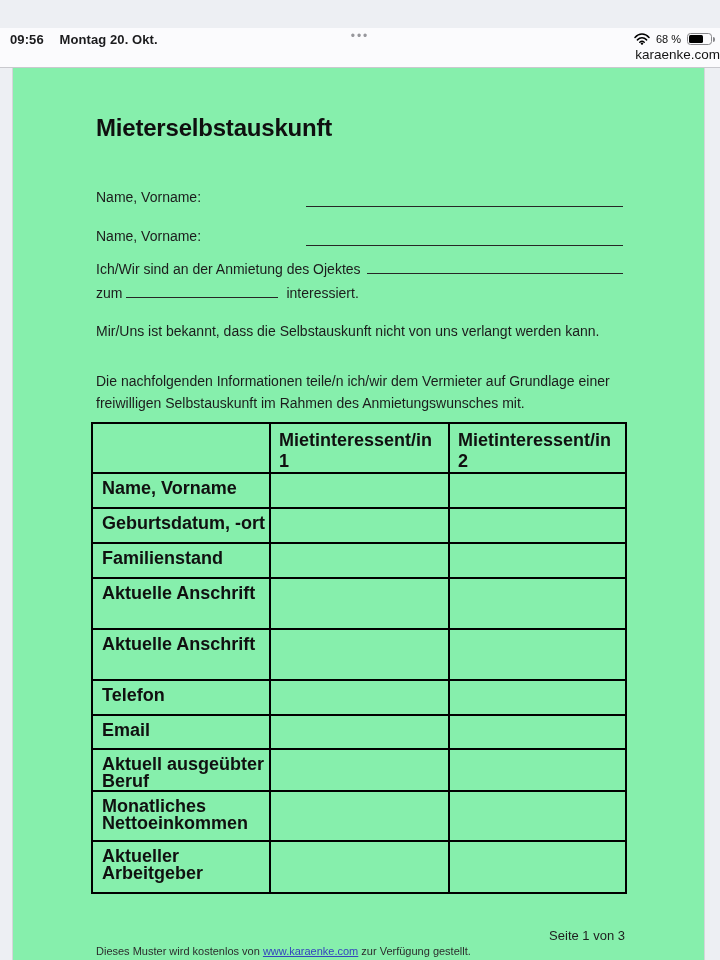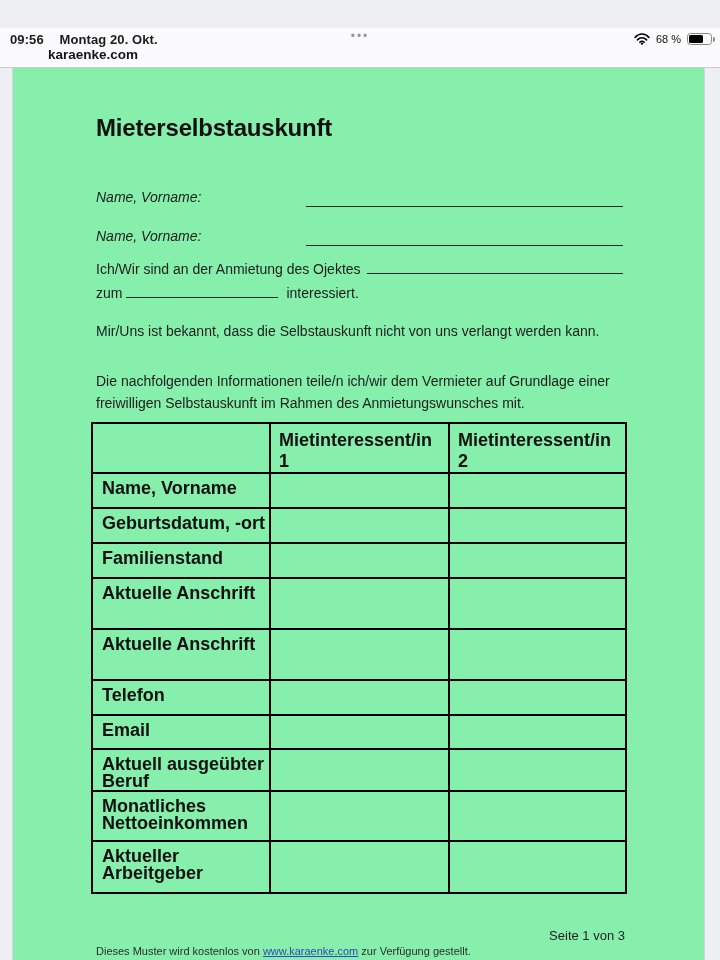--- a/index.html
+++ b/index.html
@@ -23,21 +23,21 @@
     position:absolute; left:10px; top:4px;
     font-size:13px; font-weight:700; color:#1b1b1d; letter-spacing:0.1px;
   }
   .status-left .date { margin-left:12px; }
   .page-dots {
     position:absolute; top:1px; left:0; width:100%;
     text-align:center; font-size:12px; letter-spacing:2px; color:#97979c;
   }
   .url-title {
     position:absolute; top:19px; left:0; width:100%;
-    text-align:left; font-size:13.5px; font-weight:700; color:#141414;padding-left:48px;
+    text-align:right; font-size:13.5px; font-weight:400; color:#141414;
   }
   .status-right {
     position:absolute; right:8px; top:4px; height:14px;
     display:flex; align-items:center; gap:6px;
     font-size:11px; font-weight:500; color:#111;
   }
   .wifi { display:block; }
   .battery { position:relative; width:25px; height:12px;
     border:1px solid #87878b; border-radius:3.5px; }
   .battery-fill { position:absolute; left:1px; top:1px; bottom:1px;
@@ -51,21 +51,21 @@
     background:#86efac;
     border-left:1px solid #d5d5da;
     border-right:1px solid #d5d5da;
   }
   .page .abs { position:absolute; }
 
   .doc-title {
     left:83px; top:74px;
     font-size:24px; font-weight:700; color:#0f0f0f; letter-spacing:-0.2px;
   }
-  .fill-row { left:83px; width:527px; height:20px; font-size:14px;font-style:italic; }
+  .fill-row { left:83px; width:527px; height:20px; font-size:14px; }
   .fill-row .fill-line {
     position:absolute; left:210px; right:0; bottom:2px;
     border-bottom:1.2px solid #262626;
   }
   .row-name1 { top:149px; }
   .row-name2 { top:188px; }
 
   .intro-line1 { left:83px; top:221px; width:527px; display:flex; font-size:14px; }
   .intro-line1 .grow-line { flex:1; margin-left:6px; margin-bottom:3px;
     border-bottom:1.2px solid #262626; }

